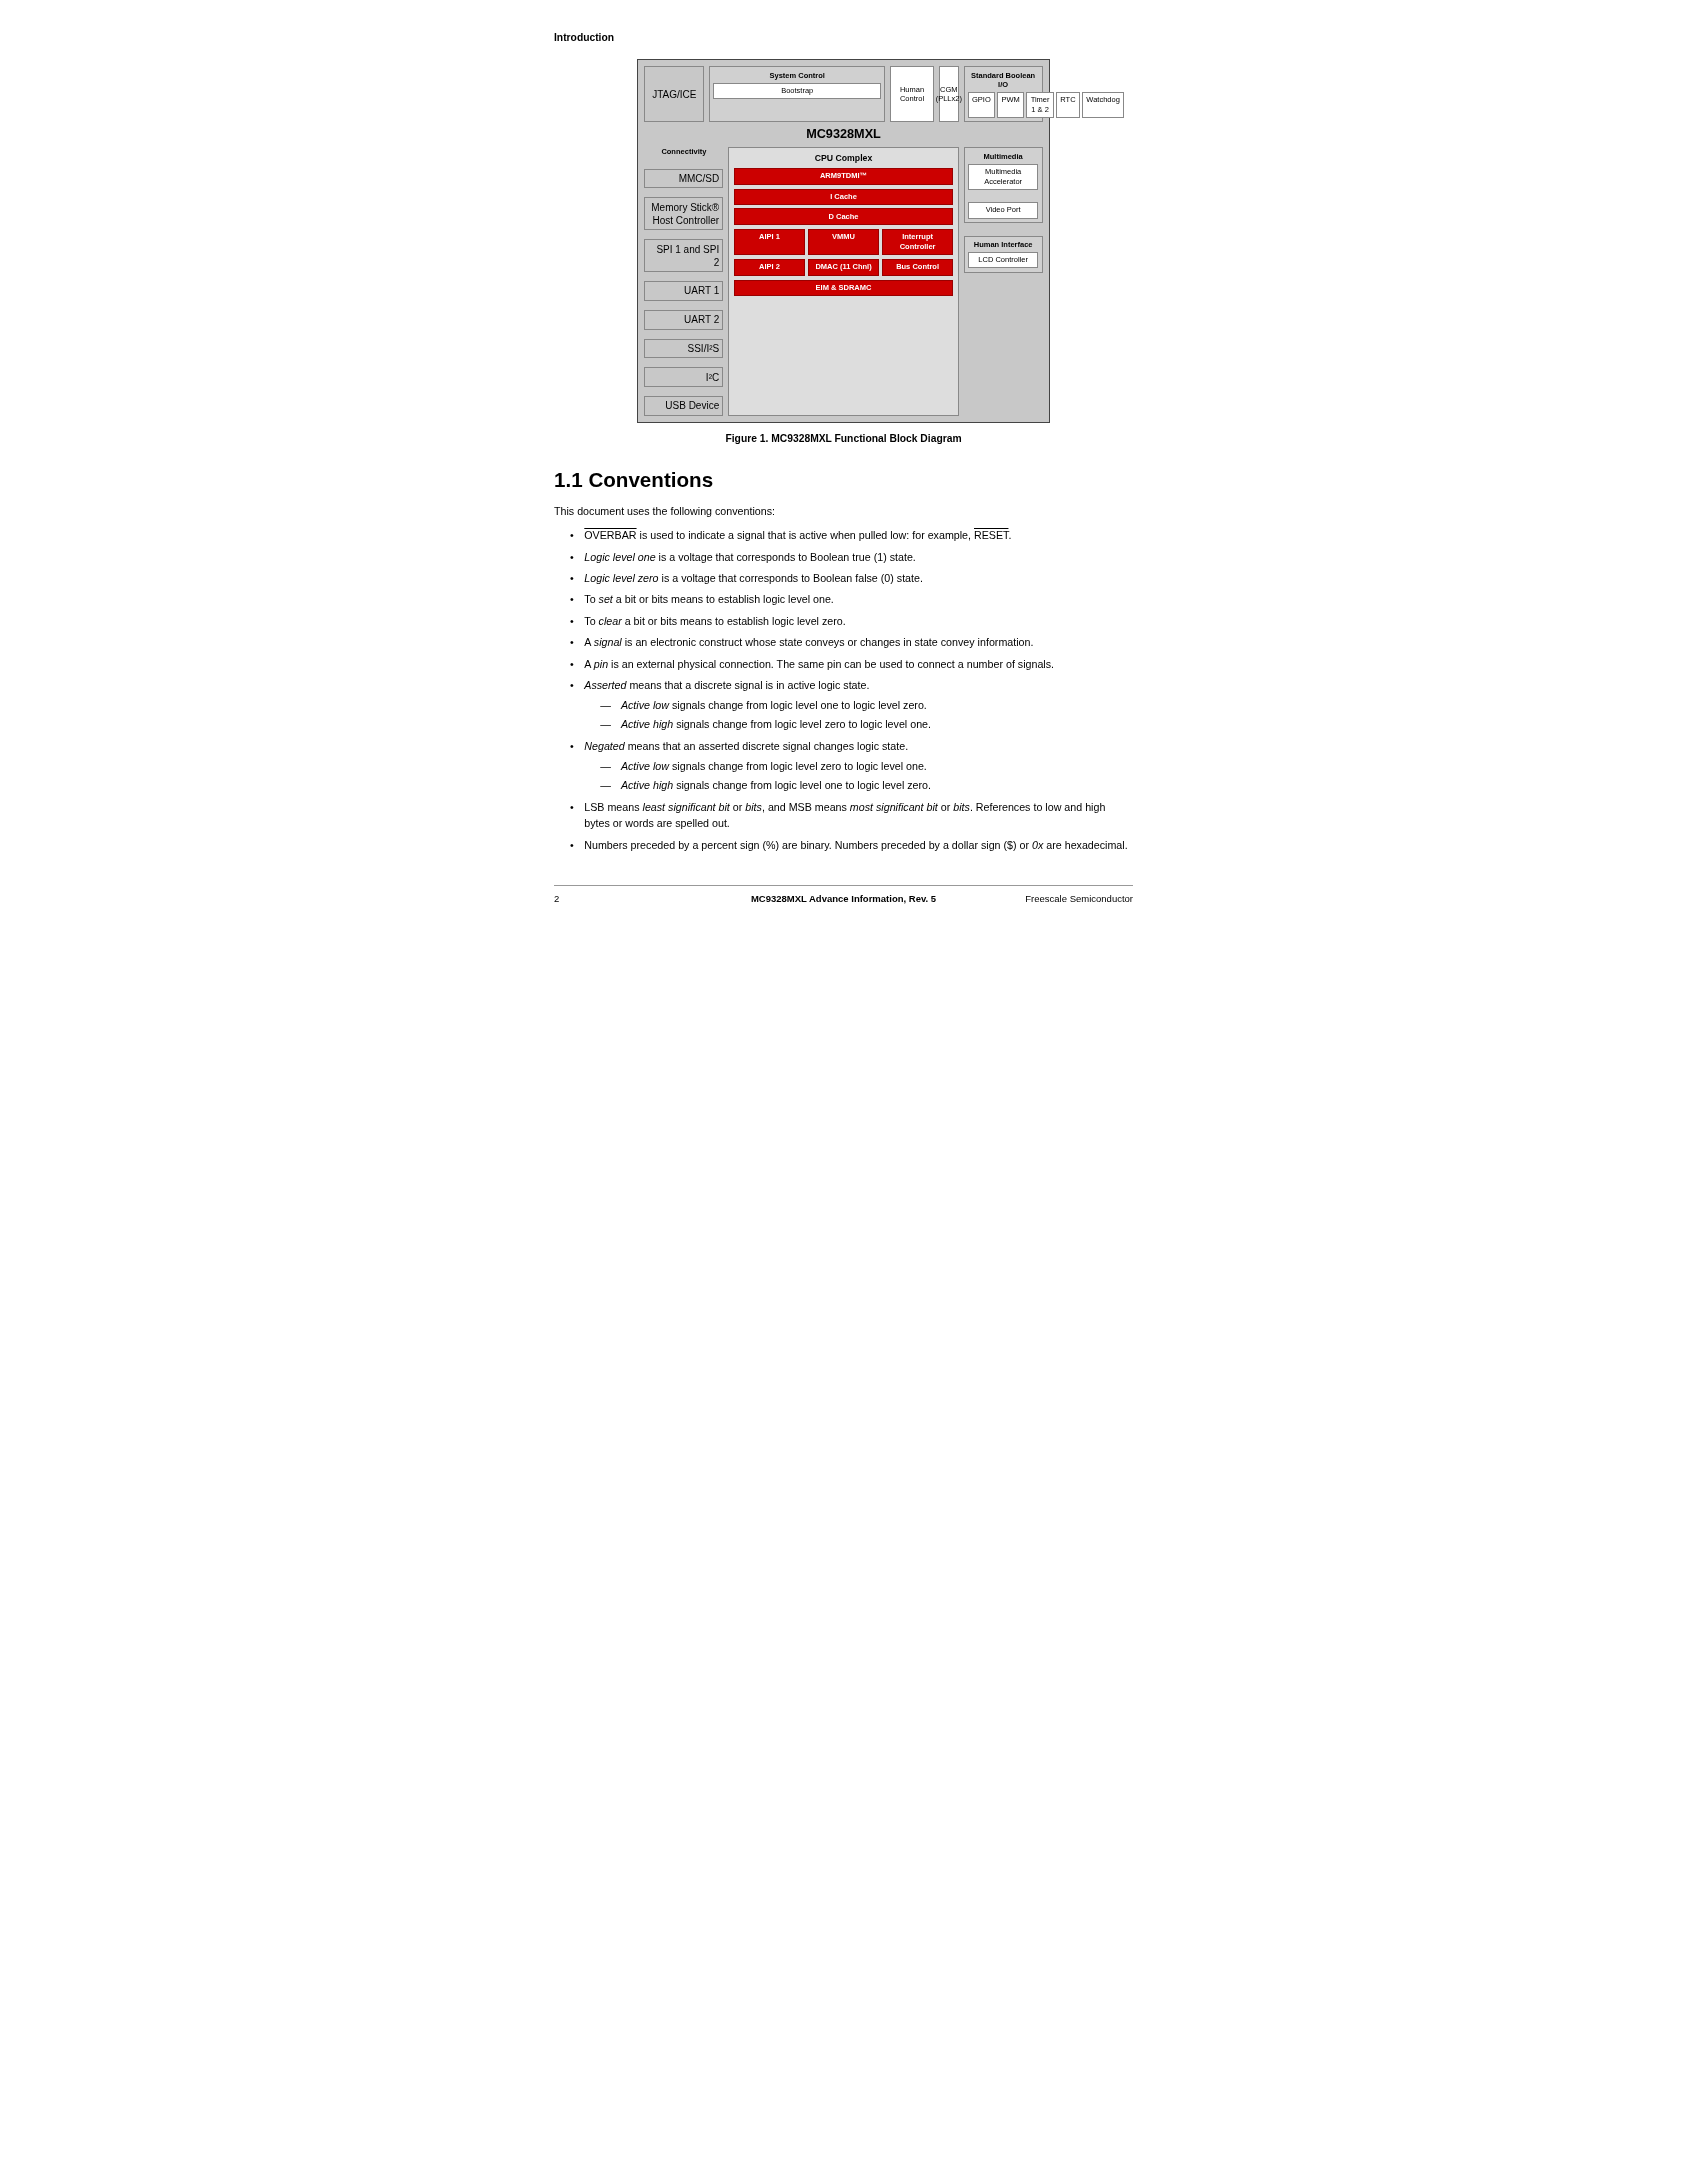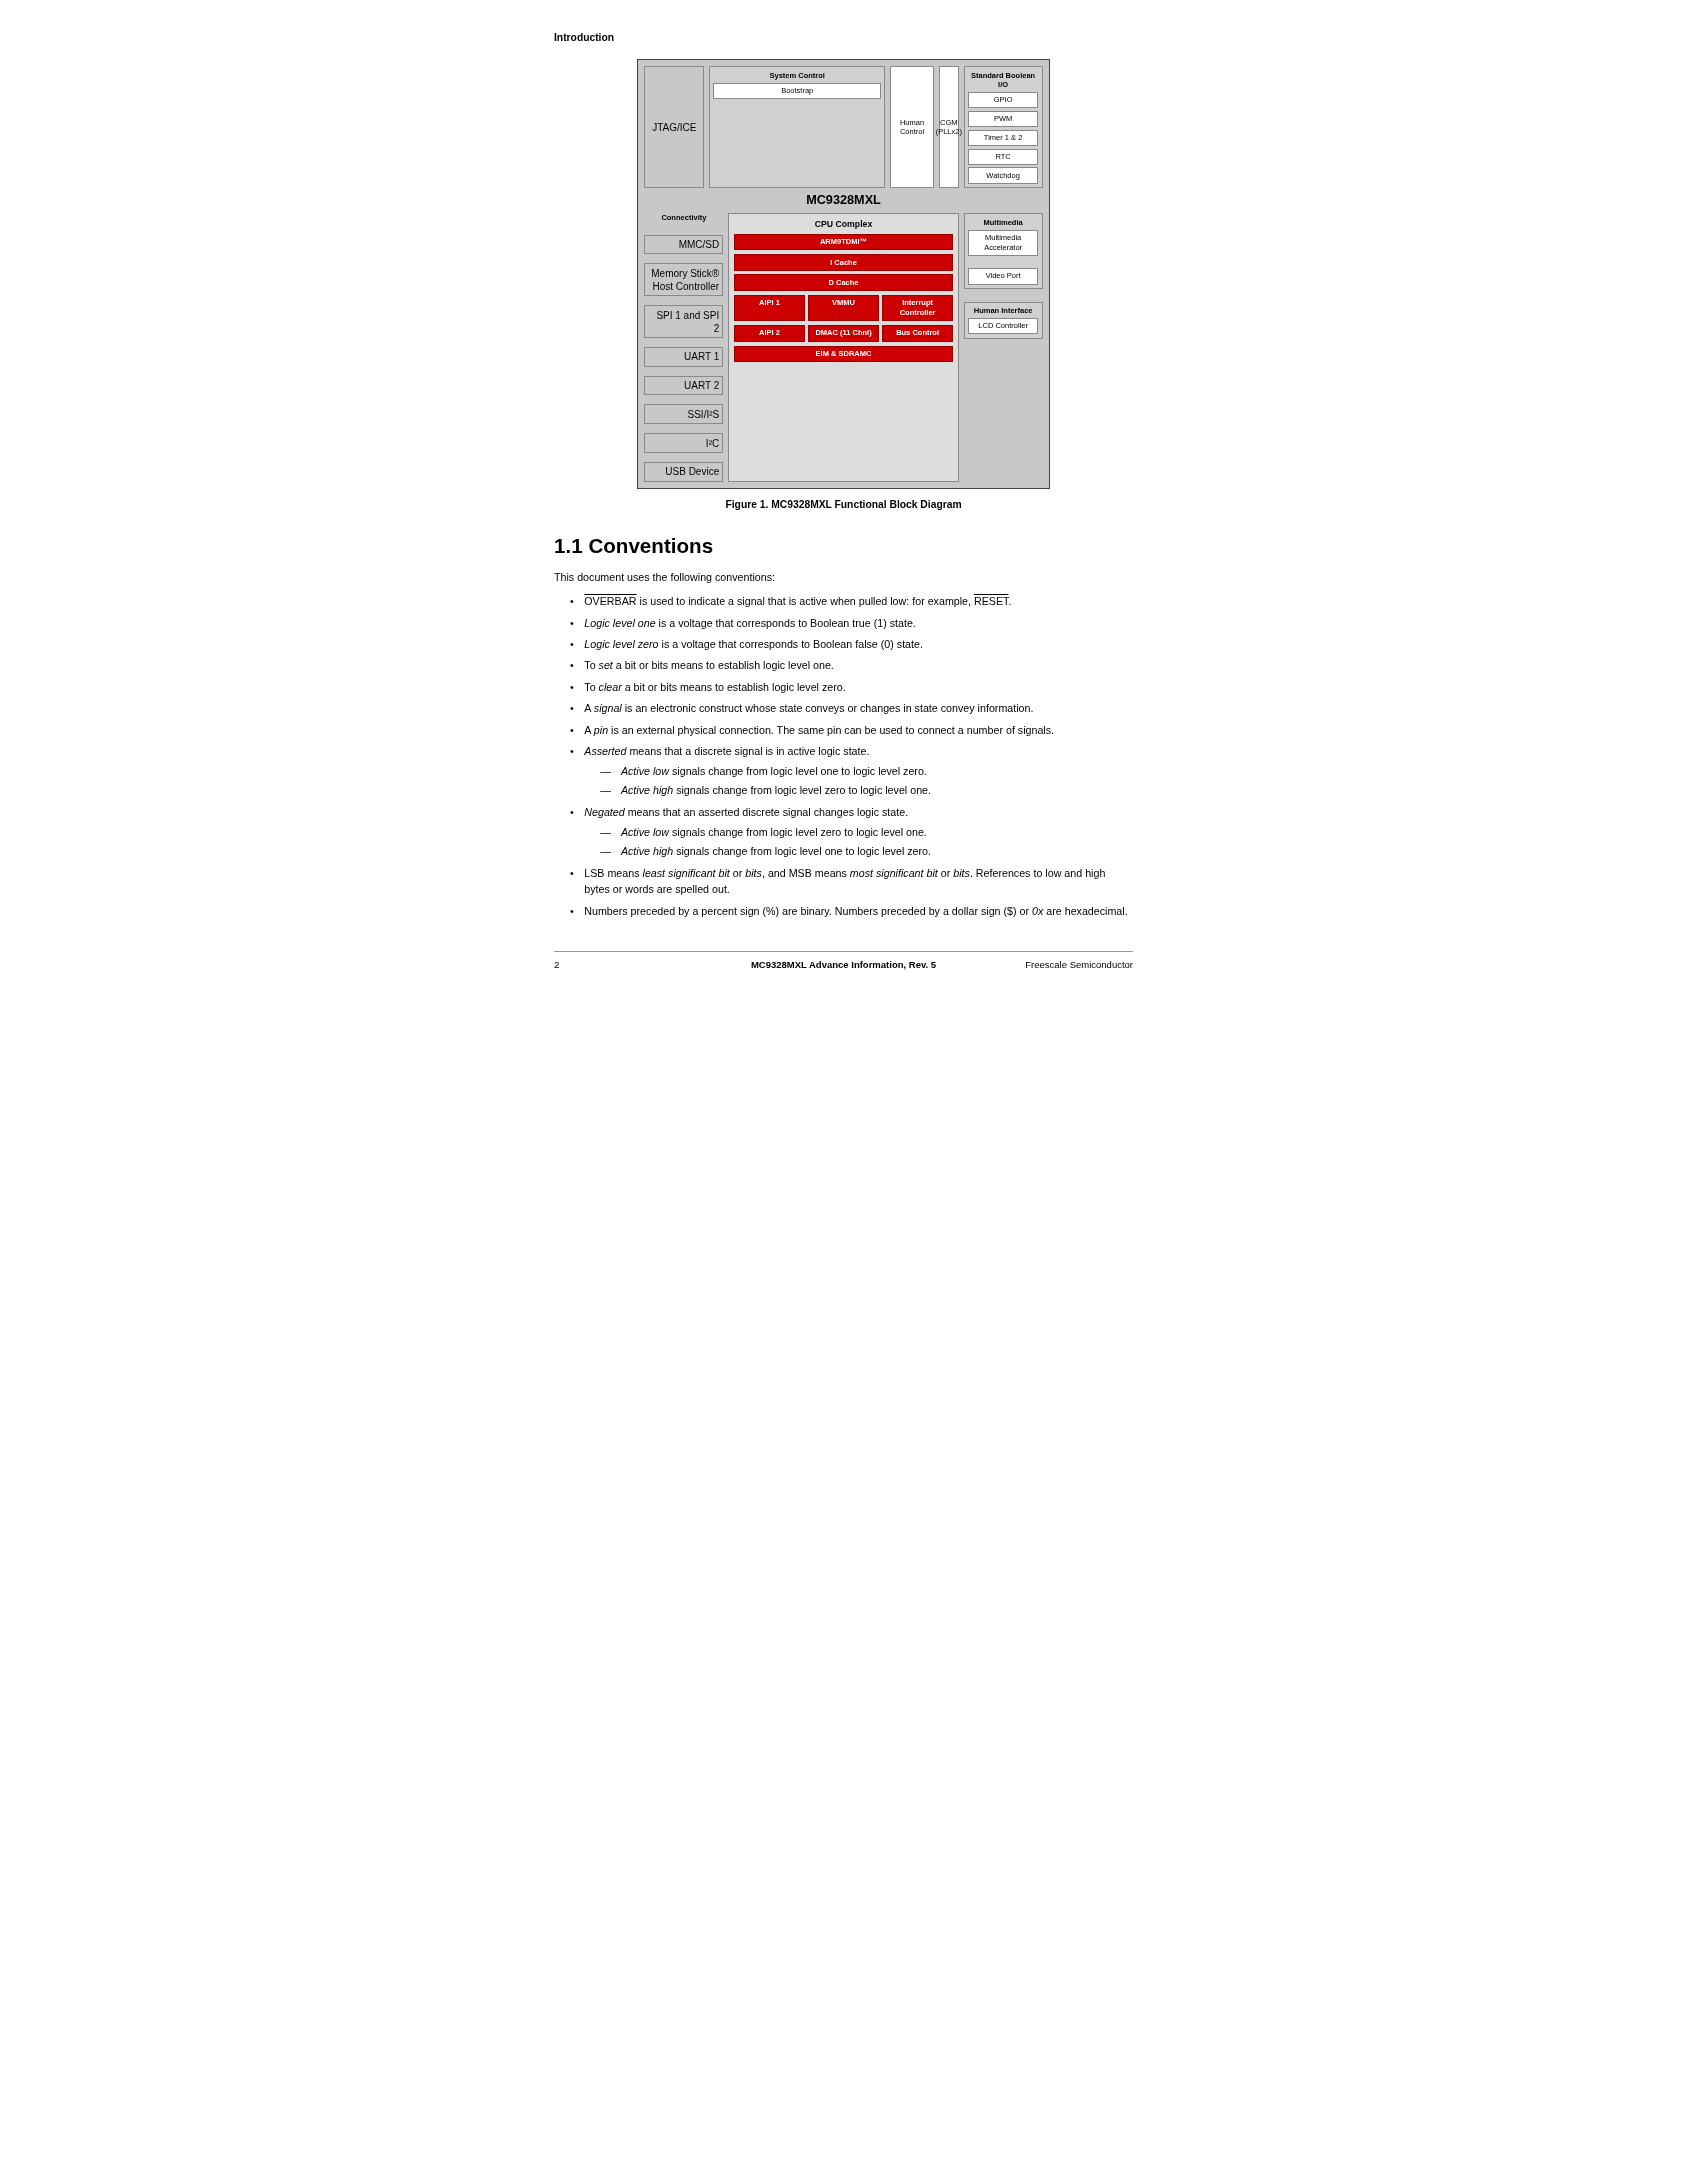--- a/index.html
+++ b/index.html
@@ -222,21 +222,21 @@
             <div class="blk-white">Bootstrap</div>
           </div>
         </div>
 
         <div class="blk-white" style="width:44px; display:flex; align-items:center; justify-content:center;">Human Control</div>
 
         <div class="blk-white" style="width:20px; display:flex; align-items:center; justify-content:center;">CGM (PLLx2)</div>
 
         <div class="right-section" style="width:79px; margin-bottom:0;">
           <div class="section-hdr">Standard Boolean I/O</div>
-          <div style="margin-top:3.2px; display:flex; flex-direction:column; gap:2.4px;">
+          <div style="margin-top:3.2px; display:flex; gap:2.4px;">
             <div class="blk-white">GPIO</div>
             <div class="blk-white">PWM</div>
             <div class="blk-white">Timer 1 &amp; 2</div>
             <div class="blk-white">RTC</div>
             <div class="blk-white">Watchdog</div>
           </div>
         </div>
       </div>
 
       <div style="text-align:center; font-weight:bold; font-size:12.7px; margin: 3.2px 0 6.4px 0;">MC9328MXL</div>

